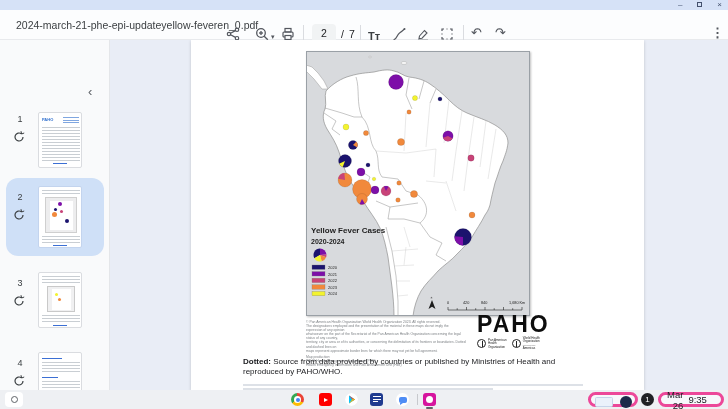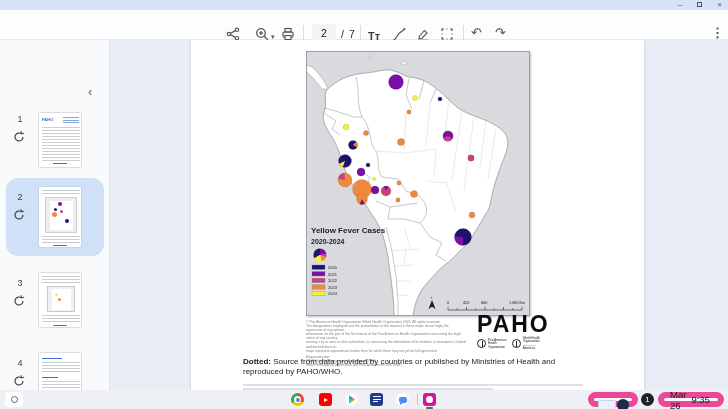--- a/index.html
+++ b/index.html
@@ -52,38 +52,39 @@
   
   svg text { font-family:"Liberation Sans", sans-serif; }
 
   
   .shelf { position:absolute; left:0; top:390px; width:728px; height:19px; background:#eef0f3; }
   .launcher { position:absolute; left:5px; top:2px; width:18px; height:15px; background:#fff; border-radius:4px; display:flex; align-items:center; justify-content:center; }
   .launcher i { width:7px; height:7px; border:1.6px solid #5f6368; border-radius:50%; }
   .appico { position:absolute; top:3px; width:13px; height:13px; border-radius:50%; }
   .shelf-sep { position:absolute; left:417px; top:4px; width:1px; height:11px; background:#c7c9cd; }
   .active-dash { position:absolute; left:426px; top:17px; width:7px; height:1.5px; background:#5f6368; border-radius:1px; }
-  .pill { position:absolute; top:2px; height:15px; border-radius:8px; background:#f7f8fb; border:6px solid #ec4899; }
+  .pill { position:absolute; top:2px; height:15px; border-radius:8px; background:#f7f8fb; border:3px solid #ec4899;text-align:right; }
   .badge { position:absolute; left:641px; top:3px; width:13px; height:13px; border-radius:50%; background:#202124; color:#fff; font-size:8px; text-align:center; line-height:13px; }
   .statxt { font-size:9.5px; color:#202124; }
 </style>
 </head>
 <body>
 
 <div class="screen">
 
   <div class="titlebar">
     <div class="wc">
       <span>–</span>
       <span class="restore"><i></i></span>
       <span>×</span>
     </div>
   </div>
 
   <div class="toolbar">
+    <span class="filename">2024-march-21-phe-epi-updateyellow-feveren_0.pdf</span>
 
     <svg class="tico" style="left:226px" viewBox="0 0 14 14" fill="none" stroke="#53575e" stroke-width="1.2">
       <circle cx="11" cy="2.8" r="1.7"></circle>
         <circle cx="3" cy="7" r="1.7"></circle>
         <circle cx="11" cy="11.2" r="1.7"></circle>
       <line x1="4.6" y1="6.2" x2="9.4" y2="3.6"></line>
         <line x1="4.6" y1="7.8" x2="9.4" y2="10.4"></line>
     </svg>
 
     <svg class="tico" style="left:255px" viewBox="0 0 14 14" fill="none" stroke="#53575e" stroke-width="1.3">

